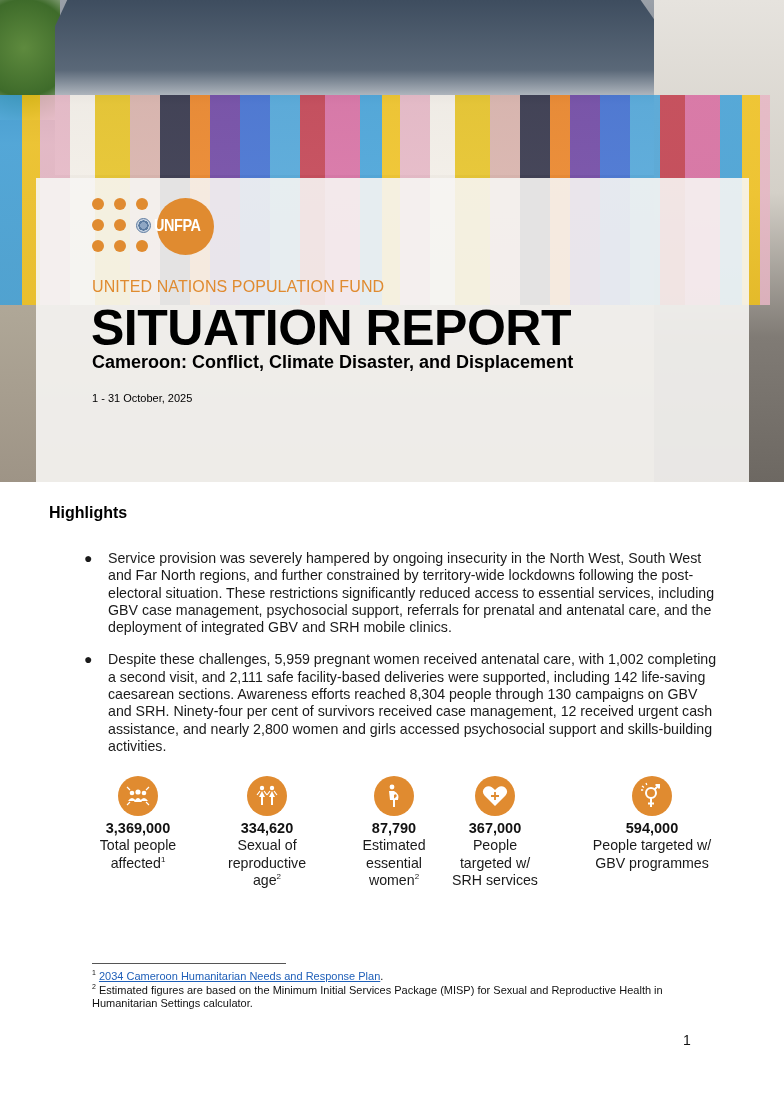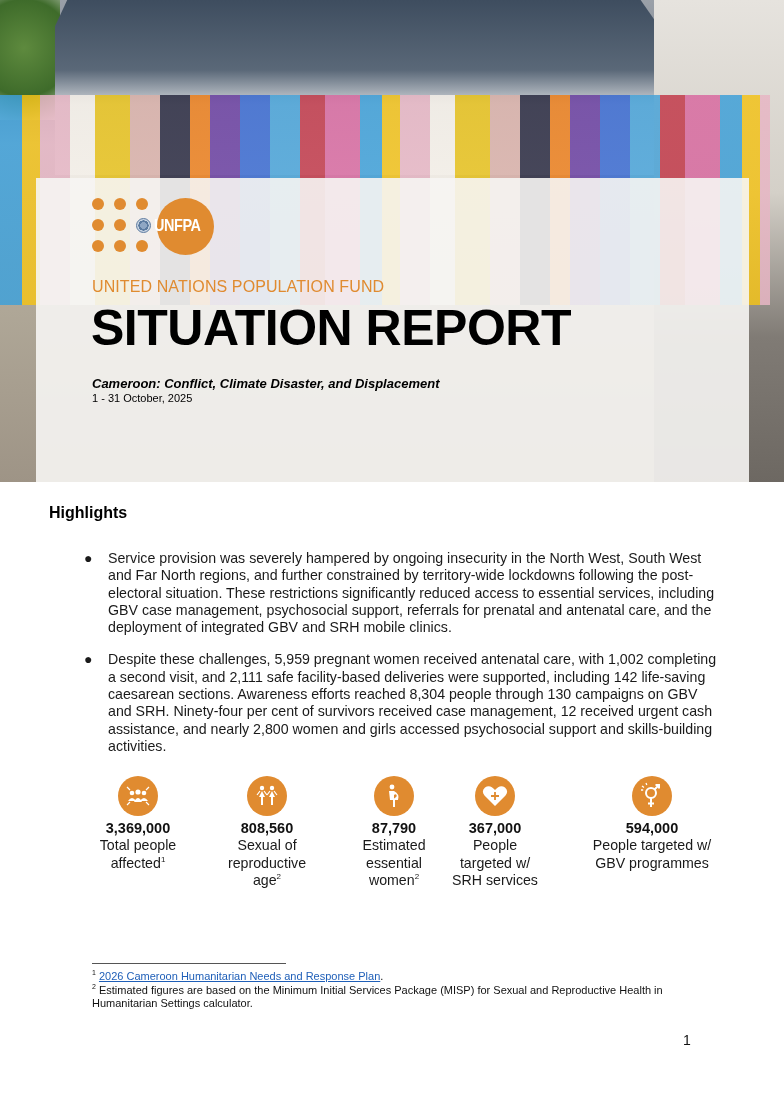--- a/index.html
+++ b/index.html
@@ -32,21 +32,21 @@
   .logo { position: absolute; left: 56px; top: 20px; width: 130px; height: 60px; }
   .logo .dot { position: absolute; width: 12px; height: 12px; border-radius: 50%; background: #e08b30; }
   .logo .un-emblem { position: absolute; left: 44px; top: 20px; width: 15px; height: 15px; border-radius: 50%;
     background: radial-gradient(circle, #8fa6c4 0 35%, #5c7aa0 36% 55%, #c7d3e2 56% 100%); border: 1px solid #5c7aa0; }
   .logo .circle { position: absolute; left: 65px; top: 0; width: 57px; height: 57px; border-radius: 50%; background: #e08b30; }
   .logo .circle-text { position: absolute; left: 62px; top: 18px; font-family: "Liberation Sans", sans-serif;
     font-weight: bold; font-size: 17px; color: #ffffff; letter-spacing: -0.5px; transform: scaleX(0.85); transform-origin: left; }
 
   .org-name { position: absolute; left: 56px; top: 100px; font-size: 16px; color: #e08b30; letter-spacing: 0.1px; }
   .report-title { position: absolute; left: 55px; top: 120px; font-size: 50px; font-weight: bold; color: #000; letter-spacing: -0.5px; line-height: 60px; }
-  .report-subtitle { position: absolute; left: 56px; top: 198px; font-size: 13px; font-weight: bold; color: #000; font-style: italic; }
+  .report-subtitle { position: absolute; left: 56px; top: 174px; font-size: 18px; font-weight: bold; color: #000; }
   .report-date { position: absolute; left: 56px; top: 214px; font-size: 11px; color: #000; }
 
   
   .highlights-title { position: absolute; left: 49px; top: 504px; font-size: 16px; font-weight: bold; color: #000; }
   .bullets { position: absolute; left: 84px; top: 550px; width: 640px; list-style: none; }
   .bullets li { position: relative; padding-left: 24px; font-size: 14.2px; line-height: 17.3px; color: #1a1a1a; margin-bottom: 15px; }
   .bullets li .bullet { position: absolute; left: 0; top: 0; font-size: 14px; }
 
   
   .stats { position: absolute; top: 776px; left: 0; width: 784px; height: 120px; }
@@ -128,21 +128,21 @@
   <div class="stat" style="left:222px;width:90px">
     <div class="icon">
       <svg width="24" height="22" viewBox="0 0 24 22">
         <circle cx="7" cy="3" r="2.2" fill="#fff"></circle>
           <circle cx="17" cy="3" r="2.2" fill="#fff"></circle>
         <path d="M4 12 L7 6 L10 12 Z M6 12 h2 v8 h-2 z" fill="#fff"></path>
         <path d="M14 12 L17 6 L20 12 Z M16 12 h2 v8 h-2 z" fill="#fff"></path>
         <path d="M2 10 l3-4 M12 10 l-3-4 M12 10 l3-4 M22 10 l-3-4" stroke="#fff" stroke-width="1.2"></path>
       </svg>
     </div>
-    <div class="value">808,560</div>
+    <div class="value">334,620</div>
     <div class="label">
       <span>Sexual of</span><br>
       <span>reproductive</span><br>
       <span>age</span><sup>2</sup>
     </div>
   </div>
 
   <div class="stat" style="left:352px;width:84px">
     <div class="icon">
       <svg width="18" height="24" viewBox="0 0 18 24">
@@ -188,20 +188,20 @@
       <span>People targeted w/</span><br>
       <span>GBV programmes</span>
     </div>
   </div>
 </div>
 
 <div class="fn-rule"></div>
 <div class="footnotes">
   <div>
     <sup>1</sup>
-    <a>2026 Cameroon Humanitarian Needs and Response Plan</a><span>.</span>
+    <a>2034 Cameroon Humanitarian Needs and Response Plan</a><span>.</span>
   </div>
   <div>
     <sup>2</sup>
     <span>Estimated figures are based on the Minimum Initial Services Package (MISP) for Sexual and Reproductive Health in Humanitarian Settings calculator.</span>
   </div>
 </div>
 <div class="page-number">1</div>
 
 </body></html>

